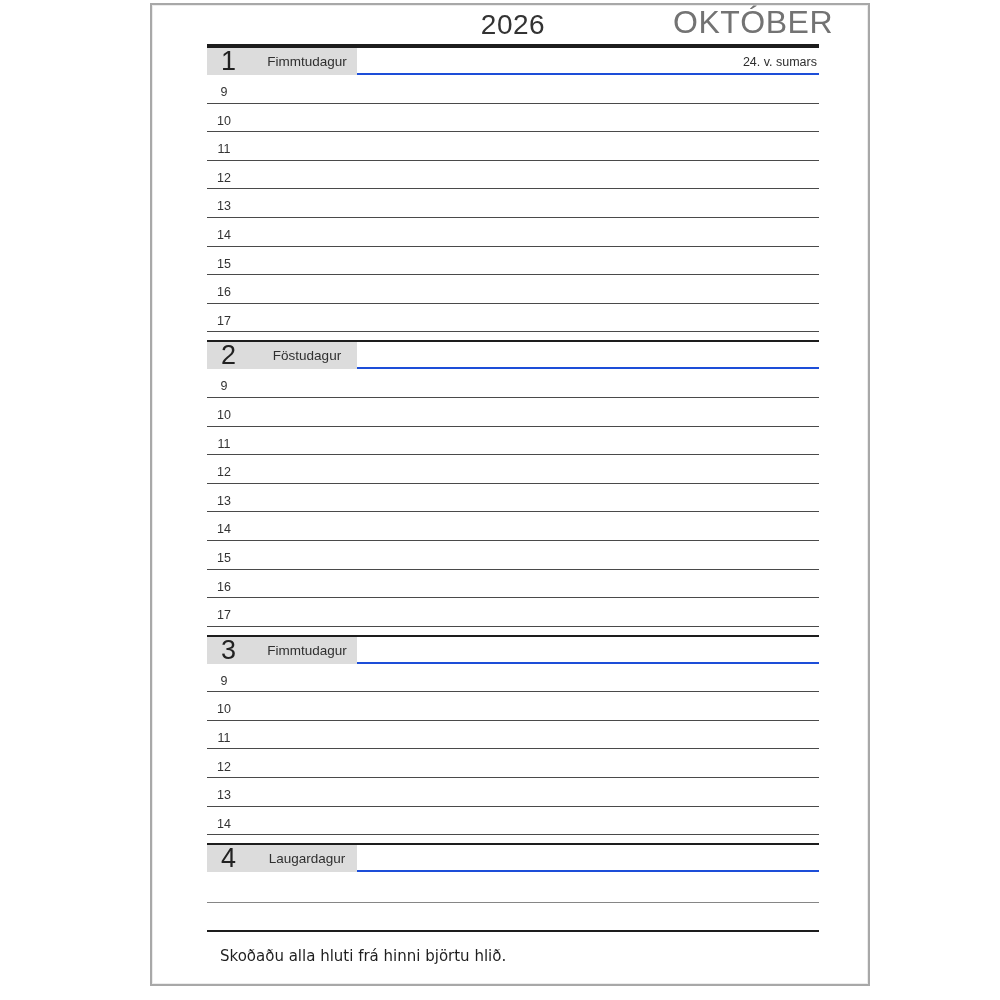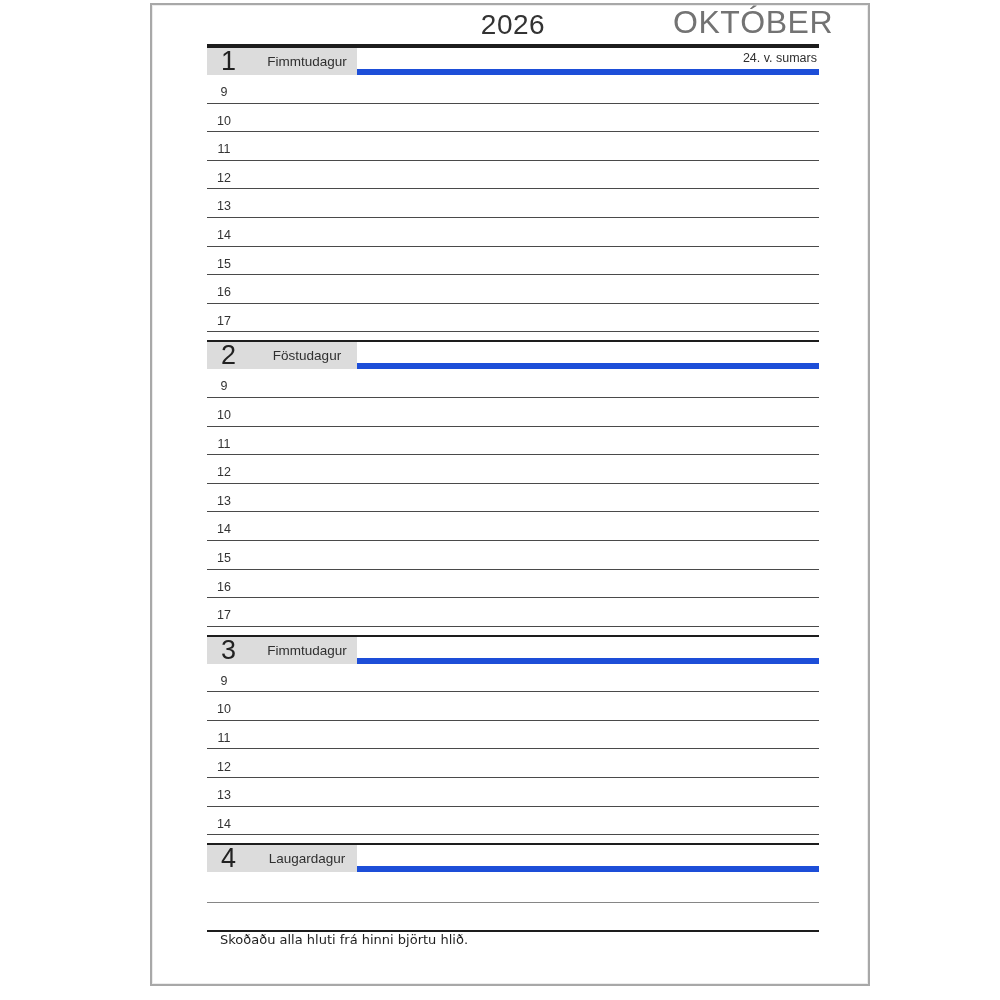--- a/index.html
+++ b/index.html
@@ -64,21 +64,21 @@
     color: #222;
   }
   .day-name {
     flex: 1;
     text-align: center;
     font-size: 13.5px;
     color: #2f2f2f;
   }
   .day-rest {
     flex: 1;
-    border-bottom: 6px solid #1d4ed8;
+    border-bottom: 2px solid #1d4ed8;
     display: flex;
     justify-content: flex-end;
     align-items: flex-end;
   }
   .day-note {
     font-size: 12.5px;
     color: #2f2f2f;
     padding: 0 2px 4px 0;
   }
   .hours:not(:empty) { margin-bottom: 8px; }
@@ -93,23 +93,24 @@
     text-align: center;
     font-size: 12.5px;
     line-height: 1;
     padding-bottom: 4px;
     color: #333;
   }
   
   .blank-thin  { height: 31px; border-bottom: 1px solid #868686; }
   .blank-thick { height: 29px; border-bottom: 2px solid #1d1d1d; }
   .quote {
+    margin-top: 15px;
     padding-left: 13px;
     font-family: "DejaVu Sans", sans-serif;
-    font-size: 13px;
+    font-size: 15px;
     color: #1f1f1f;
   }
 </style>
 </head>
 <body>
 
 <div class="page">
   <div class="content">
 
     <div class="title-row">

